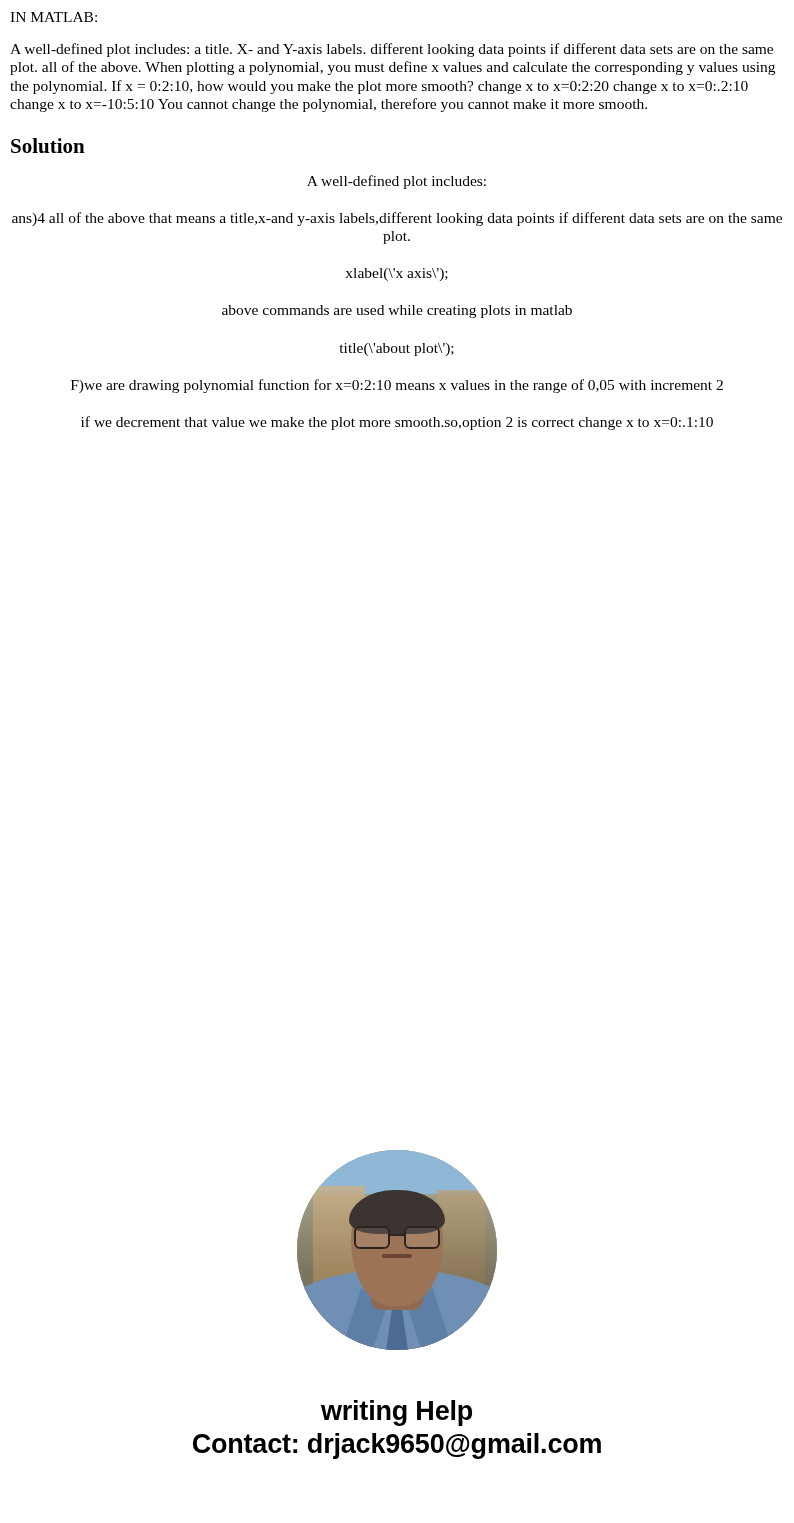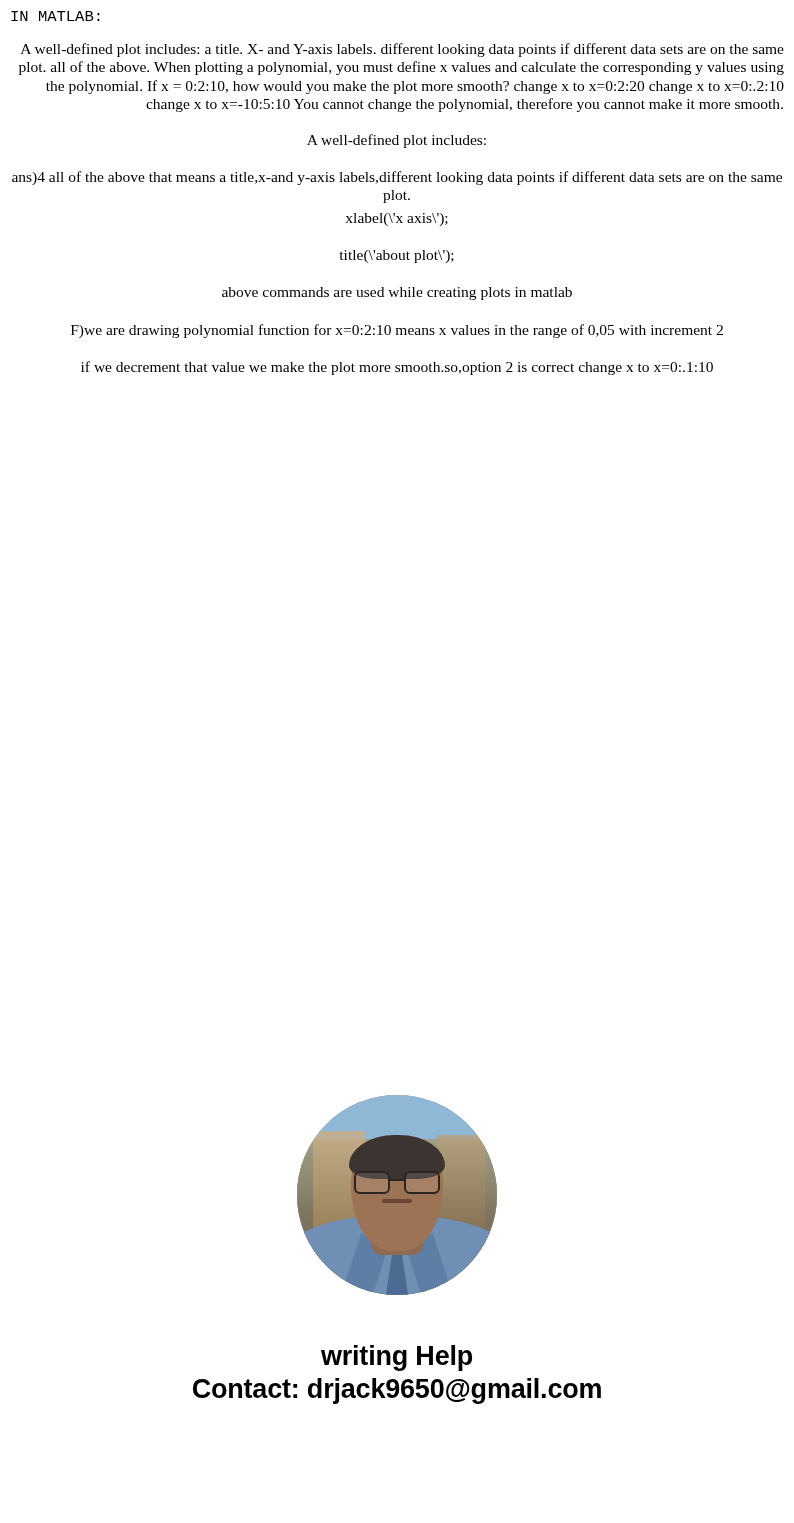--- a/index.html
+++ b/index.html
@@ -14,48 +14,48 @@
     color: #000000;
   }
   .page {
     position: relative;
     width: 794px;
     min-height: 1523px;
     box-sizing: border-box;
     padding: 8px 10px 0 10px;
   }
   .q-title {
-    font-family: Liberation Mono, monospace;
+    font-family: Liberation Serif, serif;
     font-size: 15.5px;
     line-height: 1.18;
     margin: 0 0 14px 0;
   }
   .q-body {
     font-family: "Liberation Serif", serif;
     font-size: 15.5px;
     line-height: 1.17;
     margin: 0 0 18px 0;
-    text-align: right;
+    text-align: left;
   }
   h2.solution-heading {
     font-family: "Liberation Serif", serif;
     font-size: 21px;
     font-weight: bold;
     margin: 22px 0 14px 0;
     line-height: 1.1;
   }
   .p {
     font-family: "Liberation Serif", serif;
     font-size: 15.5px;
     line-height: 1.17;
     margin: 0 0 19px 0;
     text-align: center;
   }
   .p.wrap {
-    margin-bottom: 5px;
+    margin-bottom: 19px;
   }
   .spacer {
     height: 700px;
   }
   .avatar-wrap {
     display: flex;
     justify-content: center;
     margin-top: 0;
   }
   .avatar {
@@ -218,26 +218,27 @@
 </style>
 </head>
 <body>
 
 <div class="page">
 
   <div class="q-title">IN MATLAB:</div>
 
   <div class="q-body">A well-defined plot includes: a title. X- and Y-axis labels. different looking data points if different data sets are on the same plot. all of the above. When plotting a polynomial, you must define x values and calculate the corresponding y values using the polynomial. If x = 0:2:10, how would you make the plot more smooth? change x to x=0:2:20 change x to x=0:.2:10 change x to x=-10:5:10 You cannot change the polynomial, therefore you cannot make it more smooth.</div>
 
+  <h2 class="solution-heading">Solution</h2>
 
   <p class="p">A well-defined plot includes:</p>
   <p class="p wrap">ans)4 all of the above that means a title,x-and y-axis labels,different looking data points if different data sets are on the same plot.</p>
   <p class="p">xlabel(\'x axis\');</p>
+  <p class="p">above commands are used while creating plots in matlab</p>
   <p class="p">title(\'about plot\');</p>
-  <p class="p">above commands are used while creating plots in matlab</p>
   <p class="p">F)we are drawing polynomial function for x=0:2:10 means x values in the range of 0,05 with increment 2</p>
   <p class="p">if we decrement that value we make the plot more smooth.so,option 2 is correct change x to x=0:.1:10</p>
 
   <div class="spacer"></div>
 
   <div class="avatar-wrap">
     <div class="avatar">
       <div class="av-bg"></div>
       <div class="av-body"></div>
       <div class="av-shirt-collar-l"></div>

